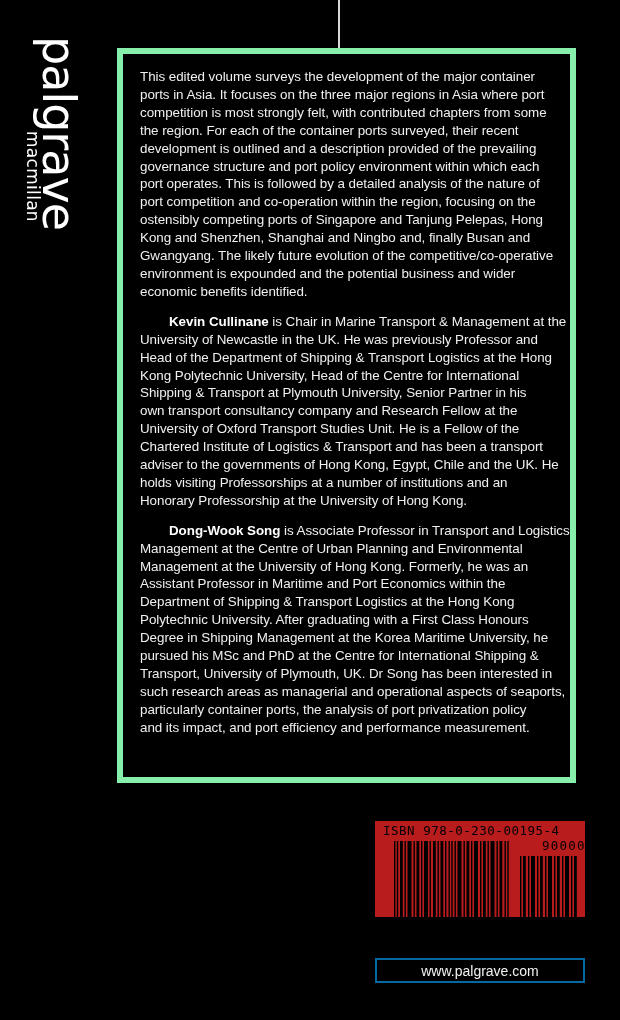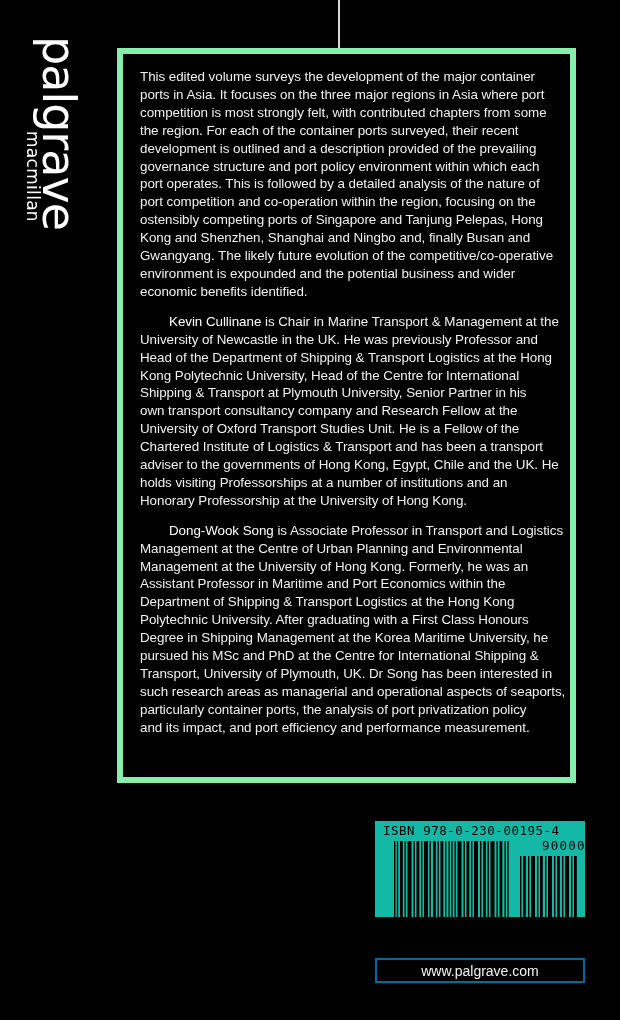--- a/index.html
+++ b/index.html
@@ -78,31 +78,31 @@
     font-size: 13.4px;
     line-height: 17.9px;
     color: #f0f0f0;
     letter-spacing: -0.05px;
   }
   .para .line {
     display: block;
     white-space: nowrap;
   }
   .para b {
-    font-weight: normal;
+    font-weight: bold;
     color: #ffffff;
     padding-left: 29px;
   }
   .barcode-box {
     position: absolute;
     left: 375px;
     top: 821px;
     width: 210px;
     height: 96px;
-    background: #14b8a6;
+    background: #b91c1c;
   }
   .isbn-text {
     position: absolute;
     left: 8px;
     top: 3px;
     font-family: "DejaVu Sans Mono", "Liberation Mono", monospace;
     font-size: 12.5px;
     line-height: 14px;
     color: #000000;
     letter-spacing: 0.5px;

